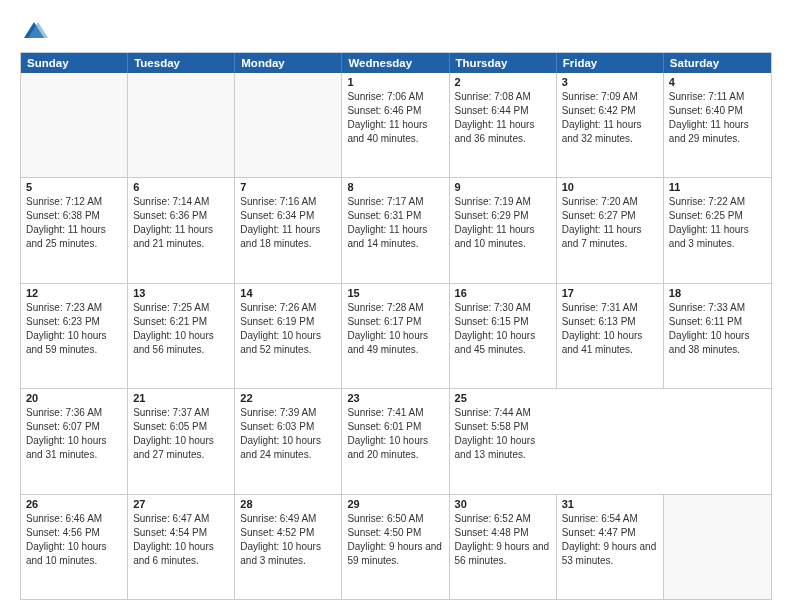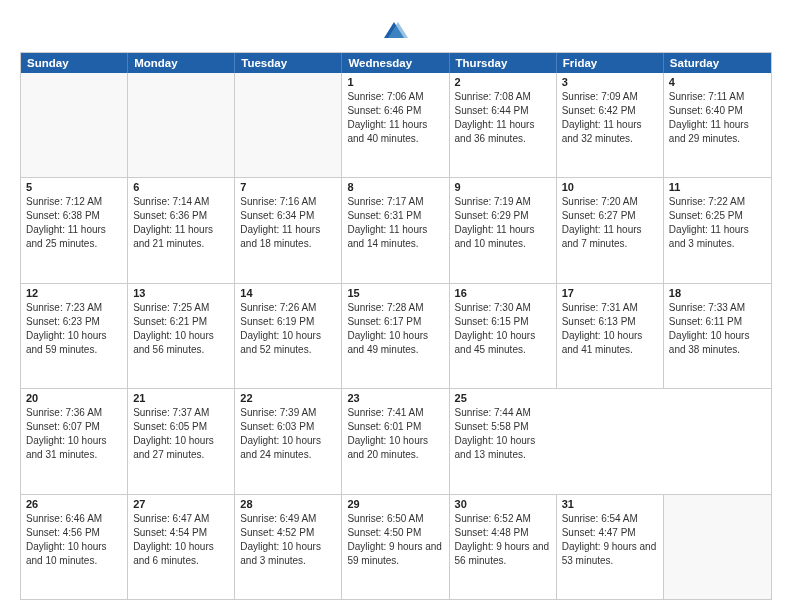--- a/index.html
+++ b/index.html
@@ -9,21 +9,20 @@
       width: 792px;
       height: 612px;
       overflow: hidden;
     }
     .page {
       width: 792px;
       height: 612px;
       padding: 18px 20px 12px 20px;
       display: flex;
       flex-direction: column;
-      align-items: center;
     }
     .header {
       display: flex;
       justify-content: space-between;
       align-items: flex-start;
       margin-bottom: 6px;
     }
     .logo {
       display: flex;
       align-items: center;
@@ -134,22 +133,22 @@
     </div>
     <div class="title-block">
       <div class="month-title"></div>
       <div class="location"></div>
     </div>
   </div>
 
   <div class="calendar">
     <div class="cal-header" id="cal-header">
         <div class="cal-header-cell">Sunday</div>
+        <div class="cal-header-cell">Tuesday</div>
         <div class="cal-header-cell">Monday</div>
-        <div class="cal-header-cell">Tuesday</div>
         <div class="cal-header-cell">Wednesday</div>
         <div class="cal-header-cell">Thursday</div>
         <div class="cal-header-cell">Friday</div>
         <div class="cal-header-cell">Saturday</div>
       </div>
     <div class="cal-body" id="cal-body">
         <div class="cal-row">
           <div class="cal-cell empty"></div>
           <div class="cal-cell empty"></div>
           <div class="cal-cell empty"></div>

